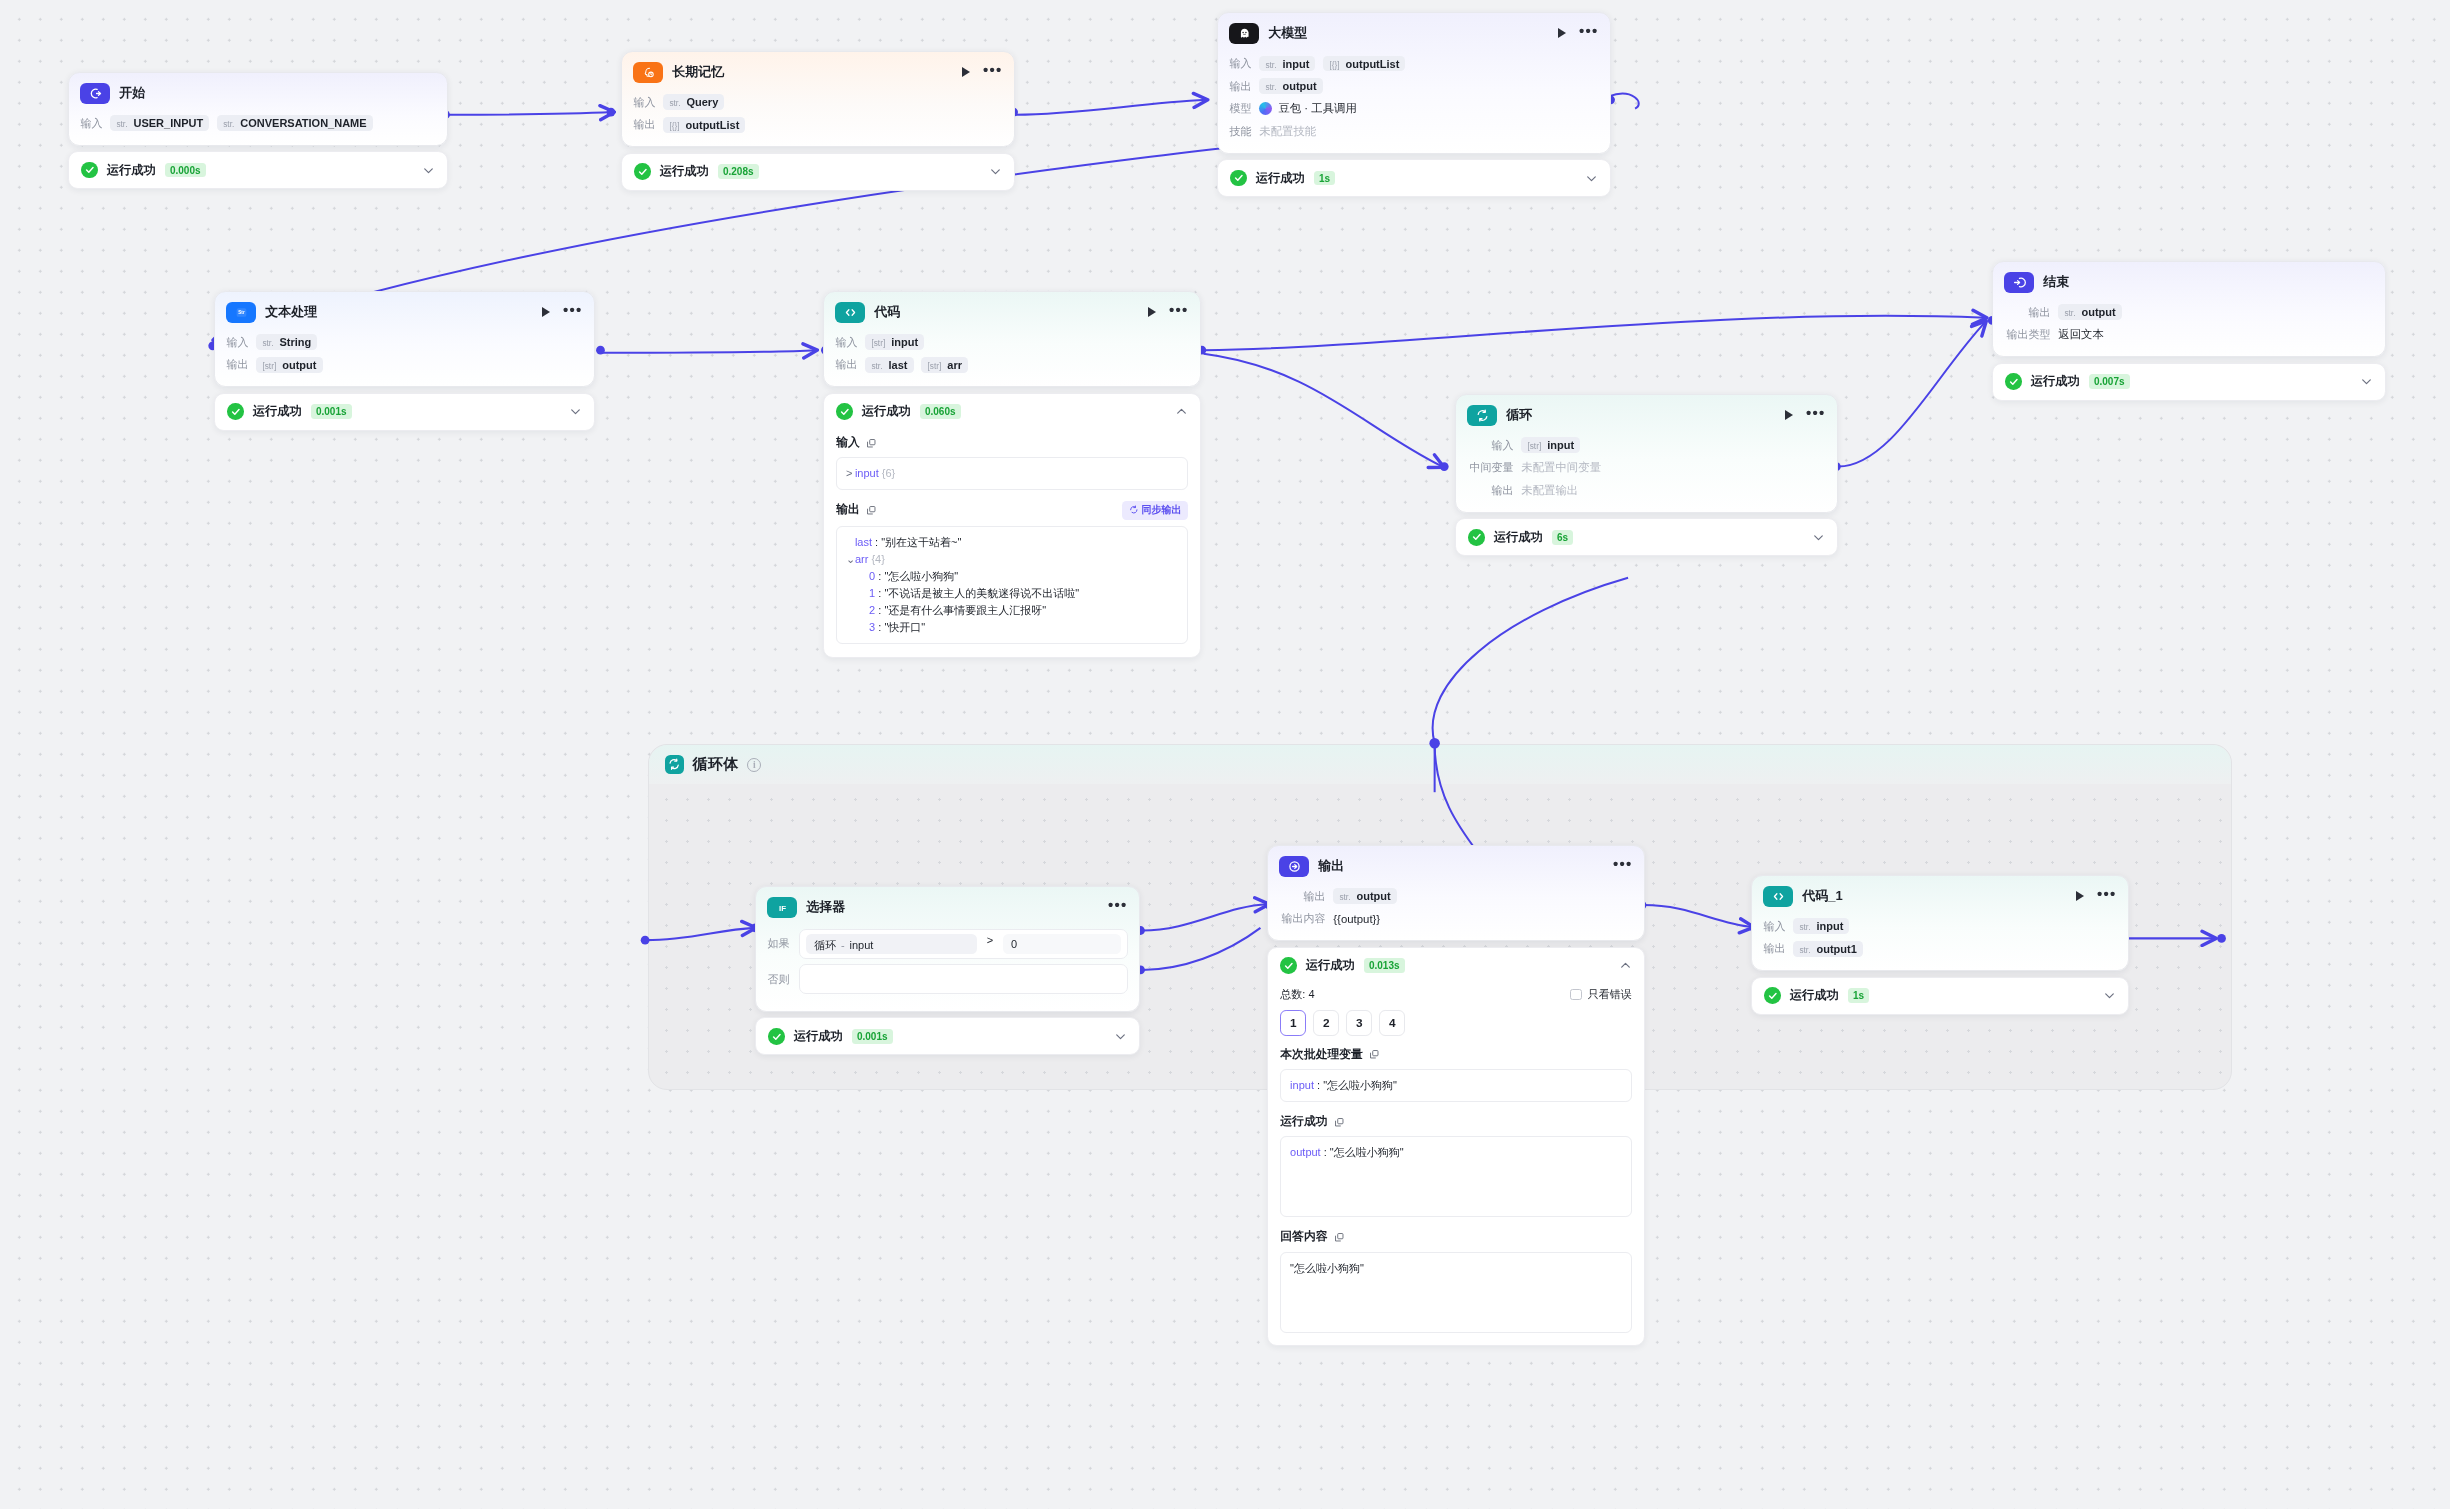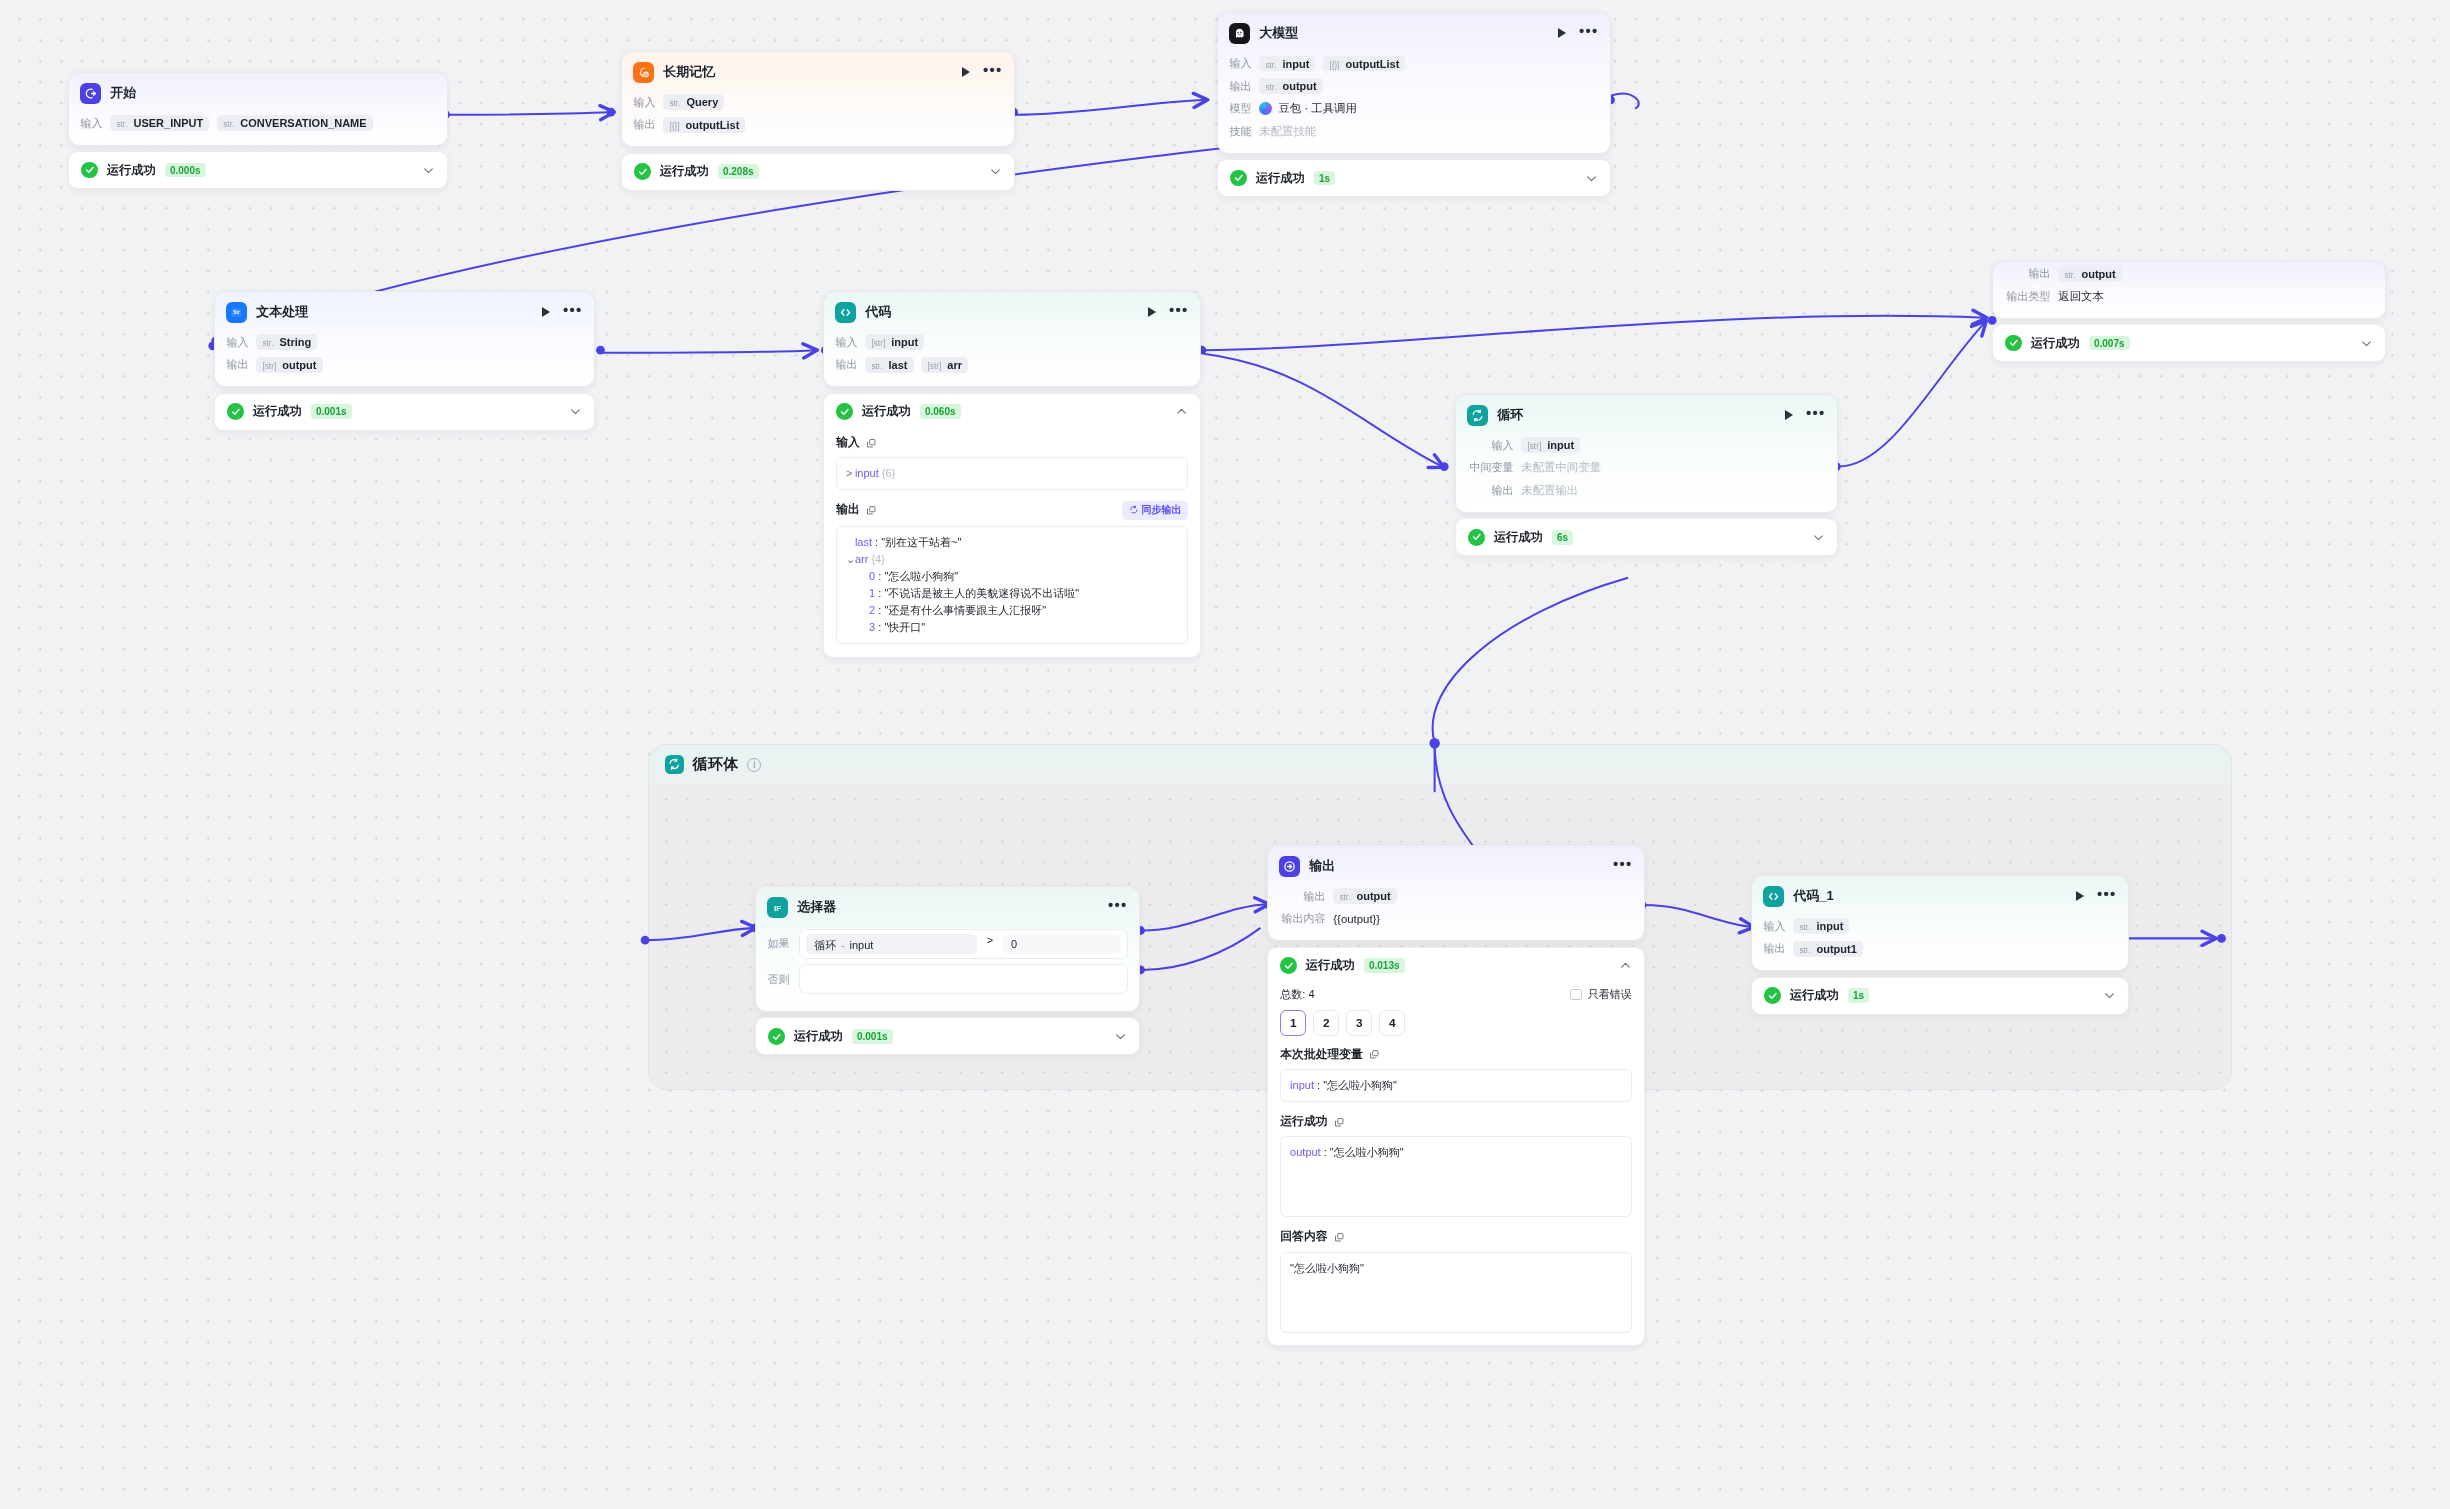--- a/index.html
+++ b/index.html
@@ -49,21 +49,21 @@
     border: 0.9px solid #e8e9ed;
     box-shadow: 0 1.8px 6.1px rgba(20,26,50,.07);
     overflow: hidden;
     background: #fff;
   }
   .card-head {
     display: flex; align-items: center; gap: 8.8px;
     padding: 9.6px 11.4px 7.9px 11.4px;
   }
   .nicon {
-    width: 21px; height: 21px; border-radius: 6.1px;
+    width: 30px; height: 21px; border-radius: 6.1px;
     display: flex; align-items: center; justify-content: center;
     flex: 0 0 auto; color: #fff;
   }
   .nicon svg { display:block; }
   .ntitle { font-size: 13px; font-weight: 700; color: #1d2129; flex: 1 1 auto;
             white-space: nowrap; overflow: hidden; }
   .run-btn {
     width: 0; height: 0; border-left: 8.8px solid #2c2f38;
     border-top: 5.7px solid transparent; border-bottom: 5.7px solid transparent;
     margin-right: 4.4px; cursor: pointer;
@@ -602,20 +602,30 @@
           <svg width="13" height="13" viewBox="0 0 24 24" fill="none" stroke="currentColor" stroke-width="2.2" stroke-linecap="round" stroke-linejoin="round">
               <path d="M5 9l7 7 7-7"></path>
             </svg>
         </span>
       </div>
     </div>
   </div>
 
   <div class="node" style="left:1992px; top:261px; width:394px;">
     <div class="card" style="background:linear-gradient(180deg,#f0f0fd 0%,#fafaff 55%,#fff 100%);">
+      <div class="card-head">
+        <span class="nicon" style="background:#4a42e6;">
+          <svg width="13" height="13" viewBox="0 0 24 24" fill="none" stroke="#fff" stroke-width="2.4" stroke-linecap="round" stroke-linejoin="round">
+            <path d="M3 12h9"></path>
+              <path d="M8.5 8.5 12 12l-3.5 3.5"></path>
+            <path d="M12 4.5A8 8 0 1 1 12 19.5"></path>
+          </svg>
+        </span>
+        <span class="ntitle">结束</span>
+      </div>
       <div class="card-body">
         <div class="row">
           <span class="rlabel w">输出</span>
           <span class="chip">
             <span class="ty">str.</span>
             <span>output</span>
           </span>
         </div>
         <div class="row">
           <span class="rlabel w">输出类型</span>

